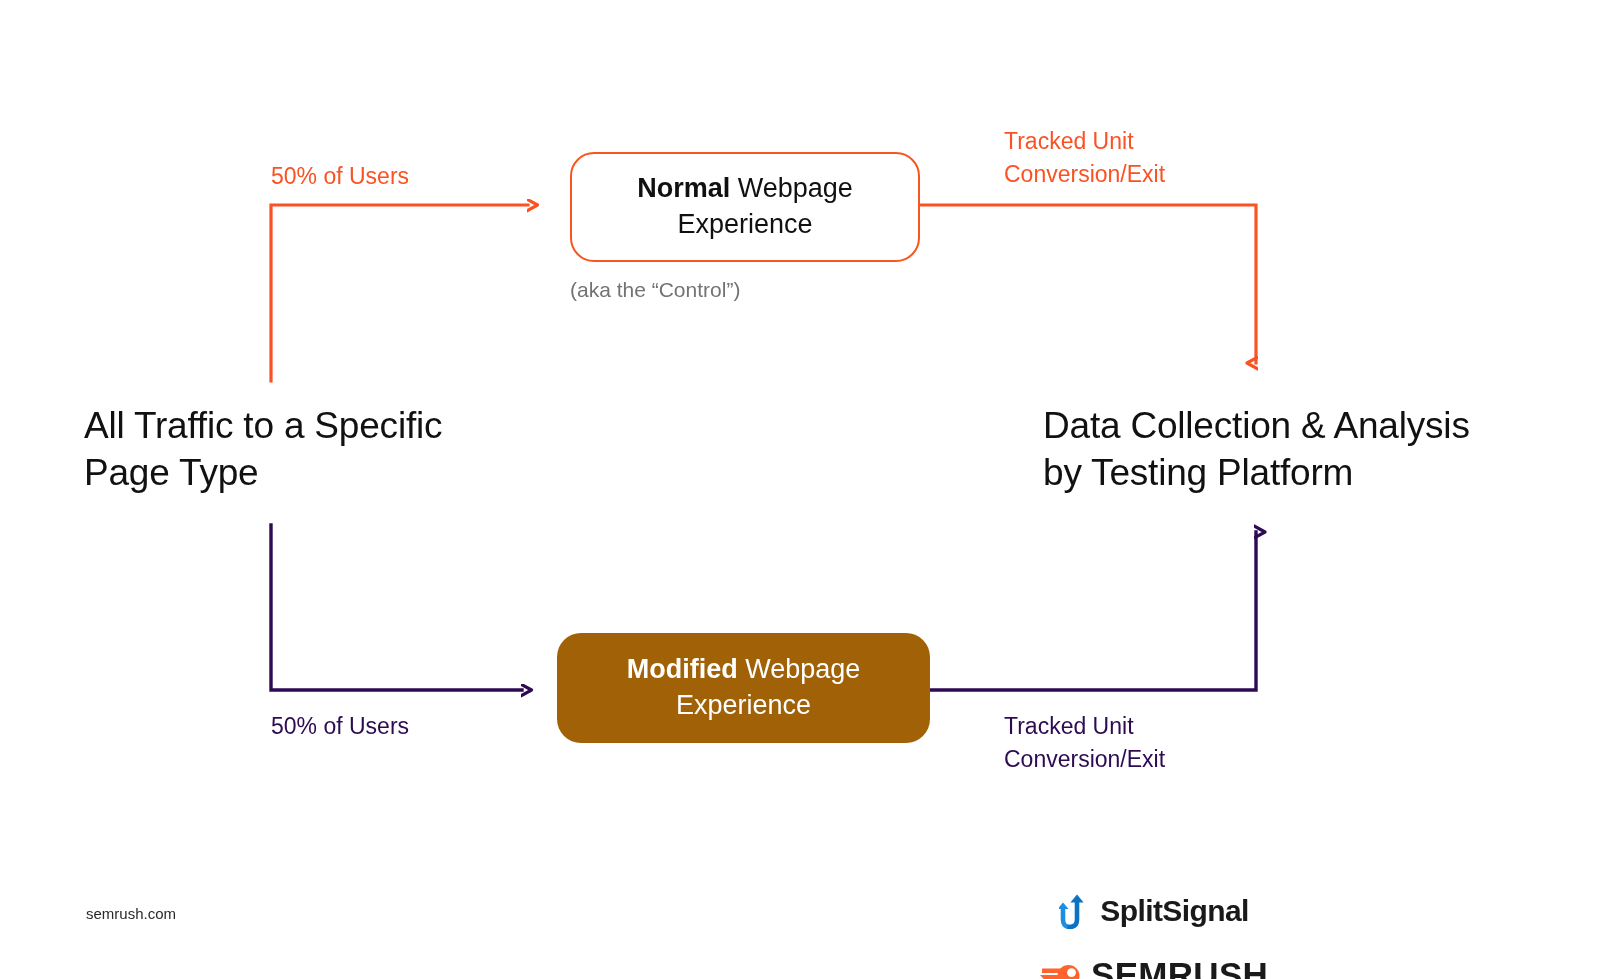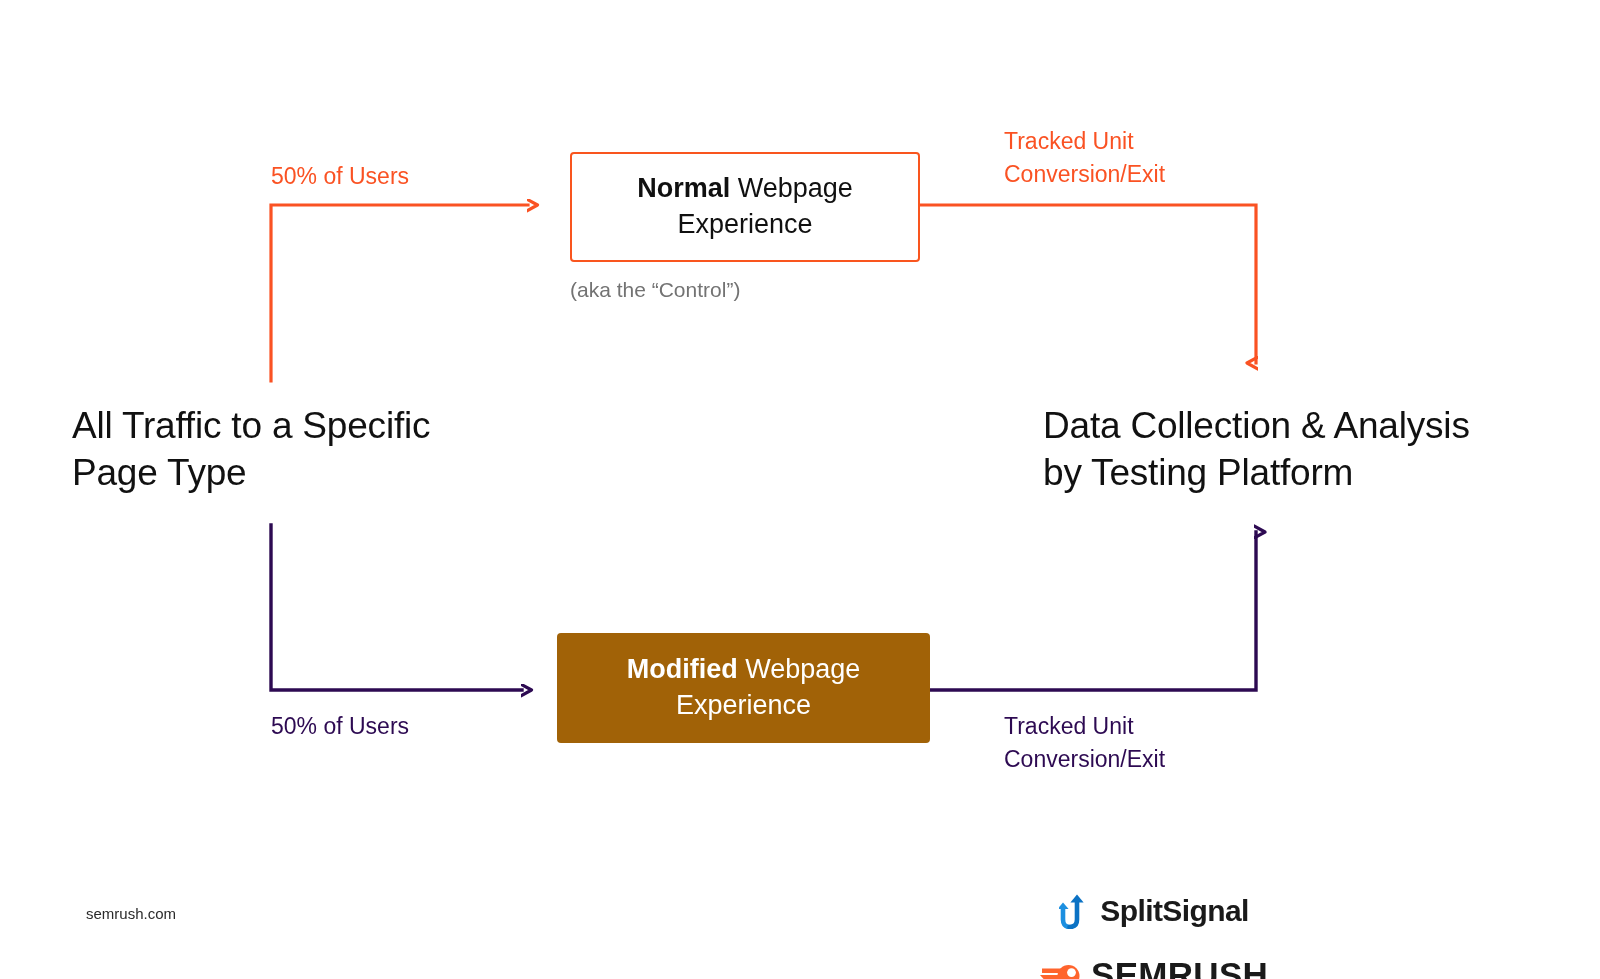--- a/index.html
+++ b/index.html
@@ -31,31 +31,31 @@
 
   
   .heading {
     font-size: 37px;
     line-height: 1.28;
     color: #111111;
     font-weight: 400;
     letter-spacing: -0.2px;
     white-space: pre-line;
   }
-  #traffic-heading { left: 72px;  top: 402px; width: 470px; }
+  #traffic-heading { left: 84px;  top: 402px; width: 470px; }
   #analysis-heading { left: 1043px; top: 402px; width: 520px; }
 
   
   .box {
     box-sizing: border-box;
     display: flex;
     align-items: center;
     justify-content: center;
     text-align: center;
-    border-radius: 4px;
+    border-radius: 24px;
     font-size: 27px;
     line-height: 1.33;
   }
   #normal-box {
     left: 570px; top: 152px;
     width: 350px; height: 110px;
     border: 2.5px solid #F9551E;
     background: #ffffff;
     color: #101010;
   }

